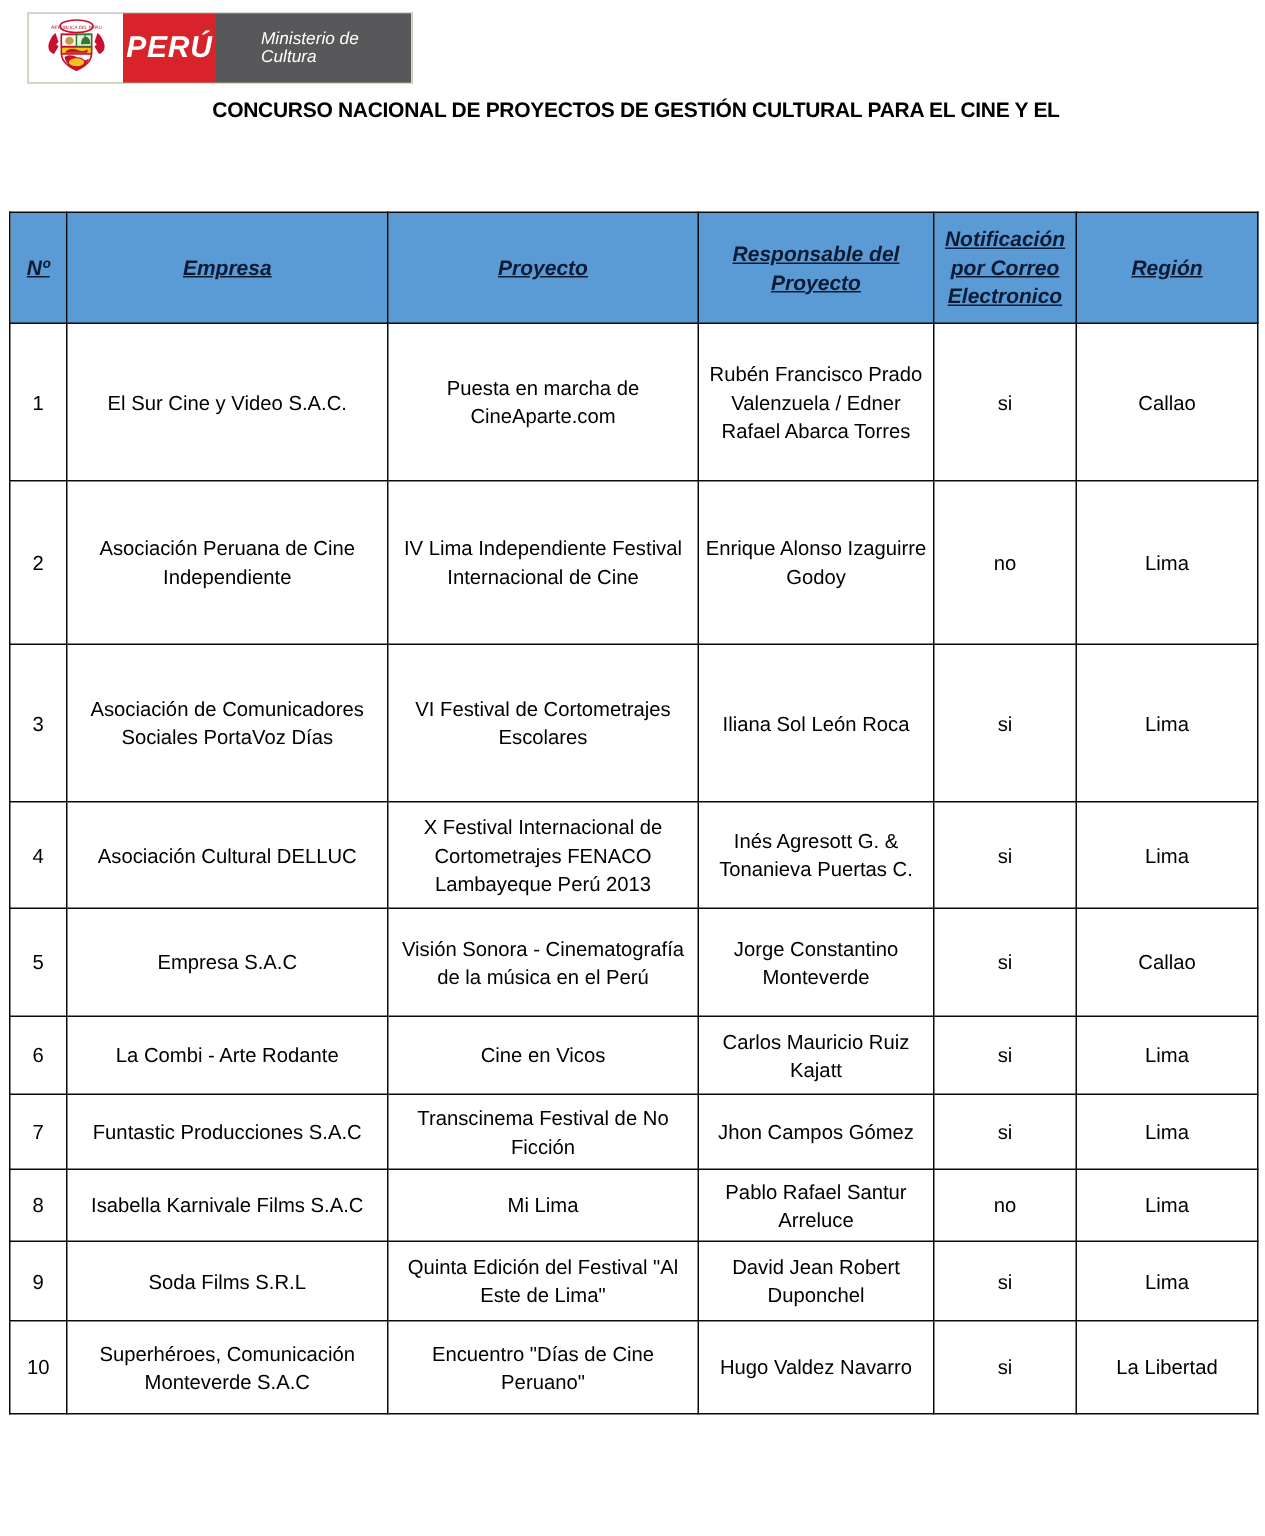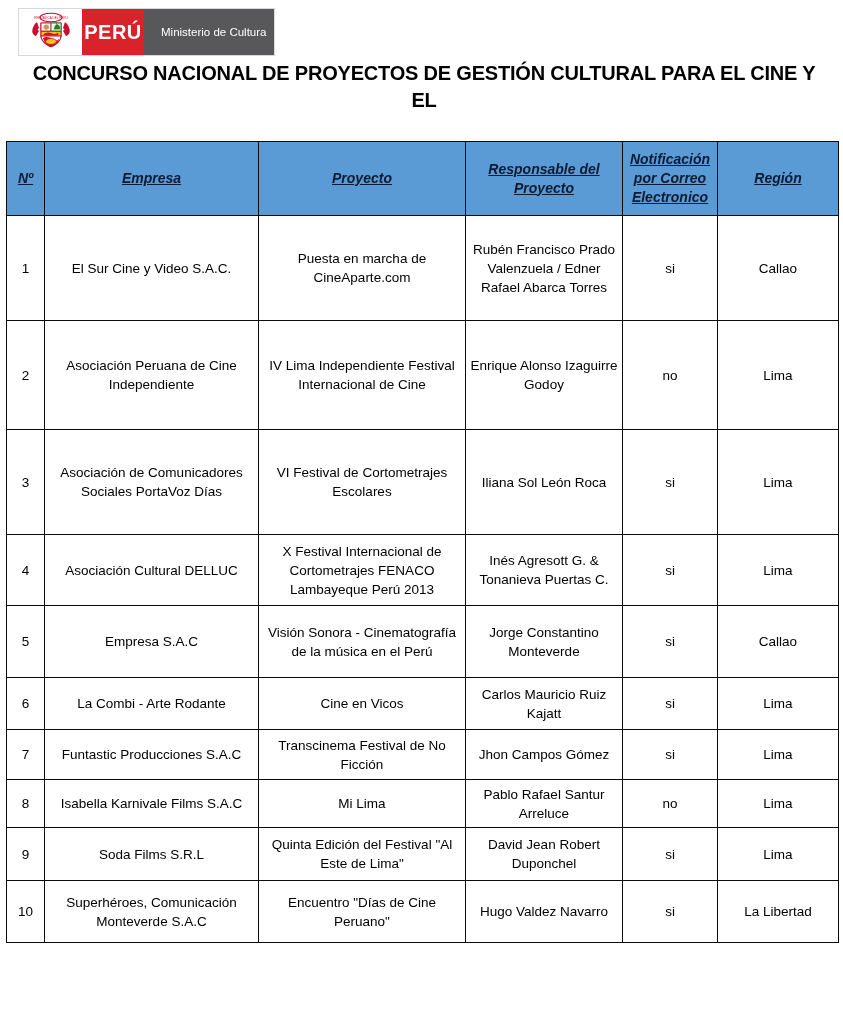--- a/index.html
+++ b/index.html
@@ -21,20 +21,21 @@
     position: absolute;
     left: 18px;
     top: 8px;
     width: 257px;
     height: 48px;
     border: 1px solid #d9d9d9;
     box-sizing: border-box;
     display: flex;
     align-items: stretch;
     background: #4d7c0f;
+    font-style: italic;
   }
   .logo-shield-cell {
     width: 63px;
     background: #ffffff;
     display: flex;
     align-items: center;
     justify-content: center;
     flex: none;
   }
   .logo-peru-cell {
@@ -50,38 +51,38 @@
     font-weight: bold;
     font-size: 20px;
     letter-spacing: 0.5px;
     font-family: "Liberation Sans", sans-serif;
   }
   .logo-min-cell {
     flex: 1;
     background: #58585a;
     display: flex;
     align-items: center;
-    padding-left: 17px;
+    padding-left: 30px;
   }
   .logo-min-text {
     color: #ffffff;
     font-size: 11.5px;
     font-family: "Liberation Sans", sans-serif;
   }
   .shield-svg { display:block; }
 
   
   .doc-title {
     position: absolute;
     left: 18px;
     top: 60px;
     width: 812px;
     text-align: center;
     font-weight: bold;
-    font-size: 20px;
+    font-size: 14px;
     line-height: 27px;
     letter-spacing: -0.2px;
     font-family: "Liberation Sans", sans-serif;
   }
   .doc-title .line { display: block; }
 
   
   .table-wrap {
     position: absolute;
     left: 6px;

